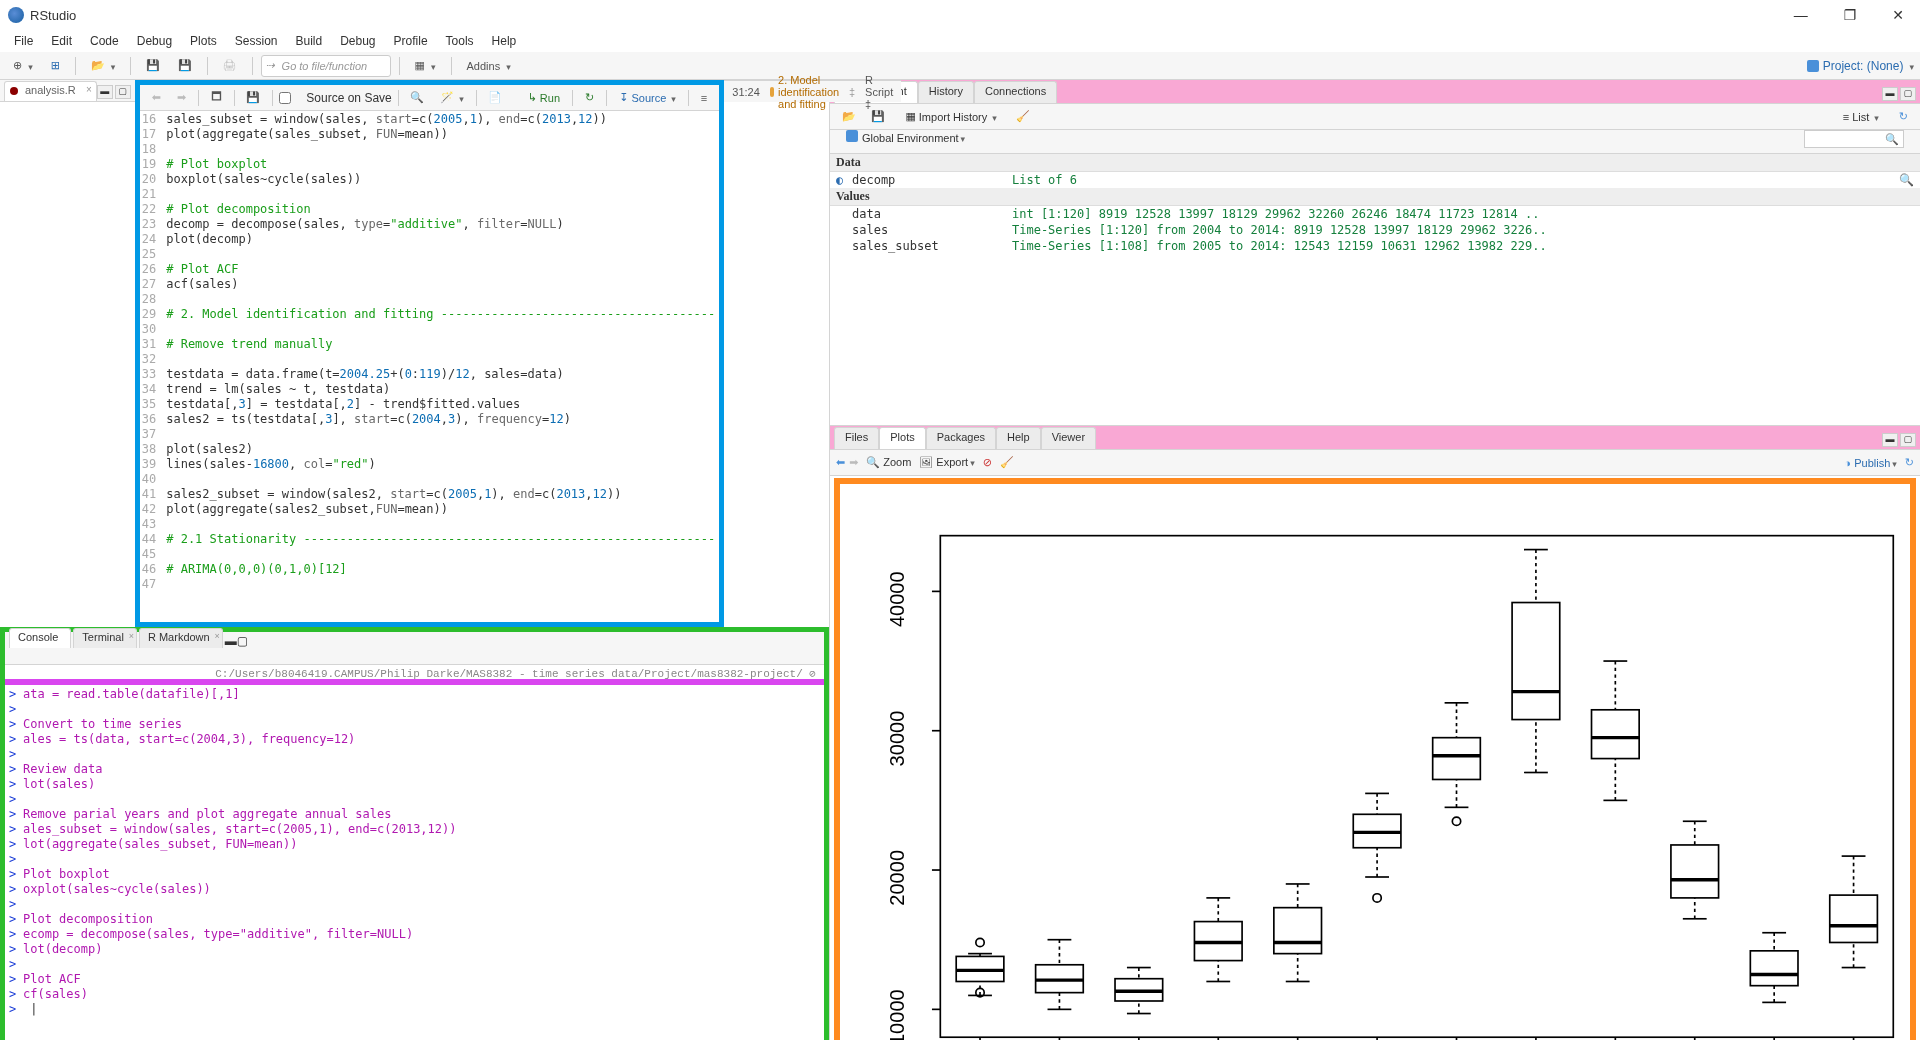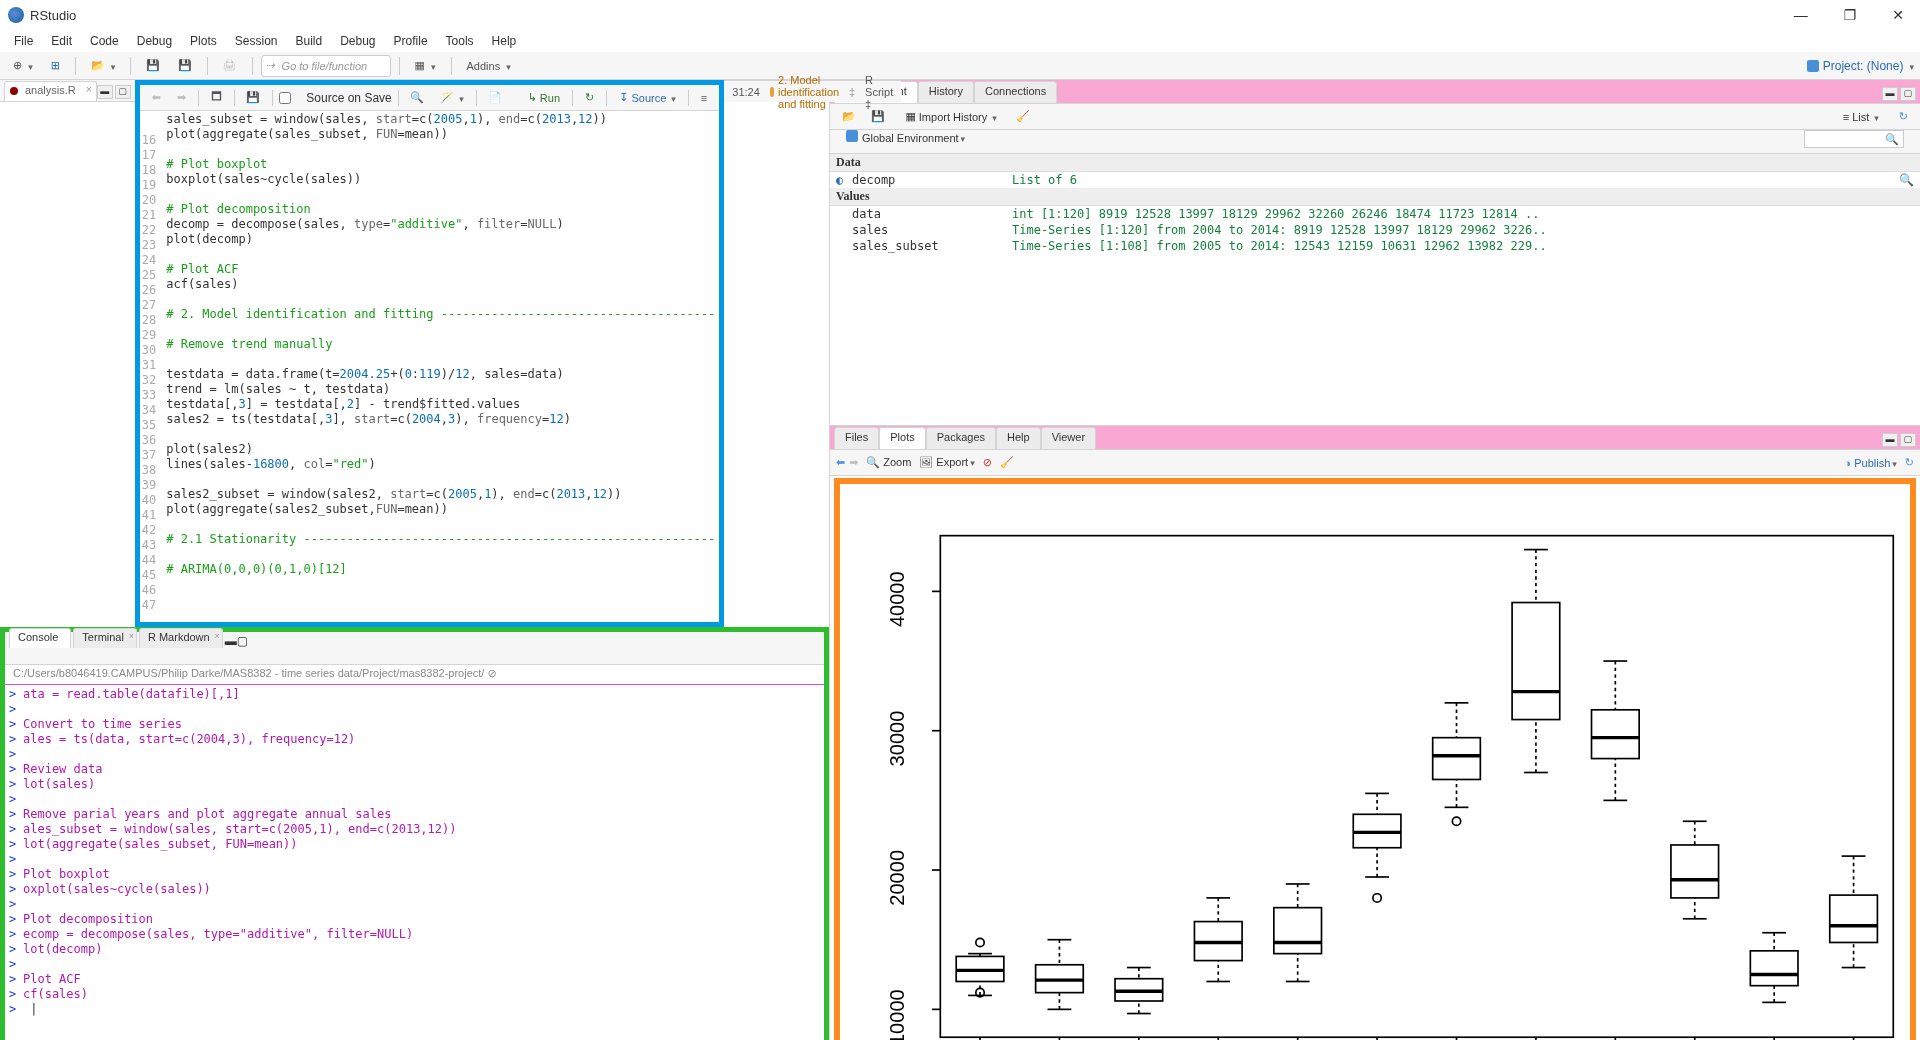--- a/index.html
+++ b/index.html
@@ -34,37 +34,37 @@
 .editor-toolbar .chk { display: inline-flex; align-items: center; gap: 15px; }
 .editor-toolbar .right { margin-left: auto; display: flex; align-items: center; gap: 4px; }
 .editor-toolbar .runbtn { color: #2a7a2a; }
 .editor-toolbar .srcbtn { color: #2b6cb0; }
 
 .blue-frame { border: 5px solid #0099e5; position: relative; flex: 1; display: flex; flex-direction: column; }
 .green-frame { border: 5px solid #2dbd2d; position: relative; flex: 1; display: flex; flex-direction: column; min-height:0; }
 .orange-frame { border: 6px solid #ff8a1f; position: relative; flex: 1; display: flex; margin: 2px 4px 4px 4px; }
 
 .codearea { flex: 1; overflow: auto; background: #fff; font-family: "Lucida Console", Consolas, monospace; font-size: 12px; line-height: 15px; color: #333; display: flex; }
-.gutter { text-align: right; color: #aaa; padding: 1px 6px 1px 2px; user-select: none; background:#fff;margin-top:21px; }
+.gutter { text-align: right; color: #aaa; padding: 1px 6px 1px 2px; user-select: none; background:#fff; }
 .code { padding: 1px 4px; white-space: pre; flex:1; }
 .c-comment { color: #1a9e1a; }
 .c-str { color: #1a9e1a; }
 .c-num { color: #0b6db3; }
 .c-op { color: #6a6a6a; }
 .statusbar { height: 22px; display: flex; align-items: center; padding: 0 8px; border-top: 1px solid #d4d4d4; background: #f6f6f6; font-size: 11px; color: #555; gap: 10px; }
 .statusbar .right { margin-left: auto; }
 .statusbar .crumb { color:#b36b00; display:inline-flex; align-items:center; gap:4px; }
 
 
 .console-pane { flex: 1; display: flex; flex-direction: column; min-height:0; }
 .console-tabs { height: 22px; display: flex; align-items: end; background: #f6f6f6; border-bottom: 1px solid #d4d4d4; padding: 16px 4px; }
 .console-tabs .tab { height: 20px; padding: 2px 12px 0 8px; border: 1px solid #d4d4d4; border-bottom:none; background: #fff; font-size: 11px; border-radius: 3px 3px 0 0; margin-right: 2px; cursor: pointer; position:relative; }
 .console-tabs .tab.inactive { background:#ececec; }
 .console-tabs .tab .x { position:absolute; right:2px; top:2px; font-size:9px; color:#999; }
-.console-path { height: 20px; padding: 2px 8px; font-size: 11px; color: #888; font-family:Liberation Sans, sans-serif; border-bottom:1px solid #d946ef; }
+.console-path { height: 20px; padding: 2px 8px; font-size: 11px; color: #888; font-family:Liberation Mono, monospace; border-bottom:6px solid #d946ef;text-align:right; }
 .console-body { flex: 1; overflow: auto; font-family: "Lucida Console", Consolas, monospace; font-size: 12px; line-height: 15px; padding: 2px 4px; }
 .console-body .cmd { color: #b018b0; }
 .console-body .line { display:flex; }
 .console-body .pr { color:#1a3cd6; width:14px; flex-shrink:0; }
 
 
 .env-pane { flex: 0 0 346px; display:flex; flex-direction:column; border-bottom:1px solid #d4d4d4; }
 .pane-tabs { height: 24px; display:flex; align-items:end; padding:0 4px; background:#f9a8d4; border-bottom:1px solid #d4d4d4; }
 .pane-tabs .tab { height:22px; padding:3px 10px 0 10px; border:1px solid #d4d4d4; border-bottom:none; background:#ececec; font-size:11px; border-radius:3px 3px 0 0; cursor:pointer; }
 .pane-tabs .tab.active { background:#fff; }

